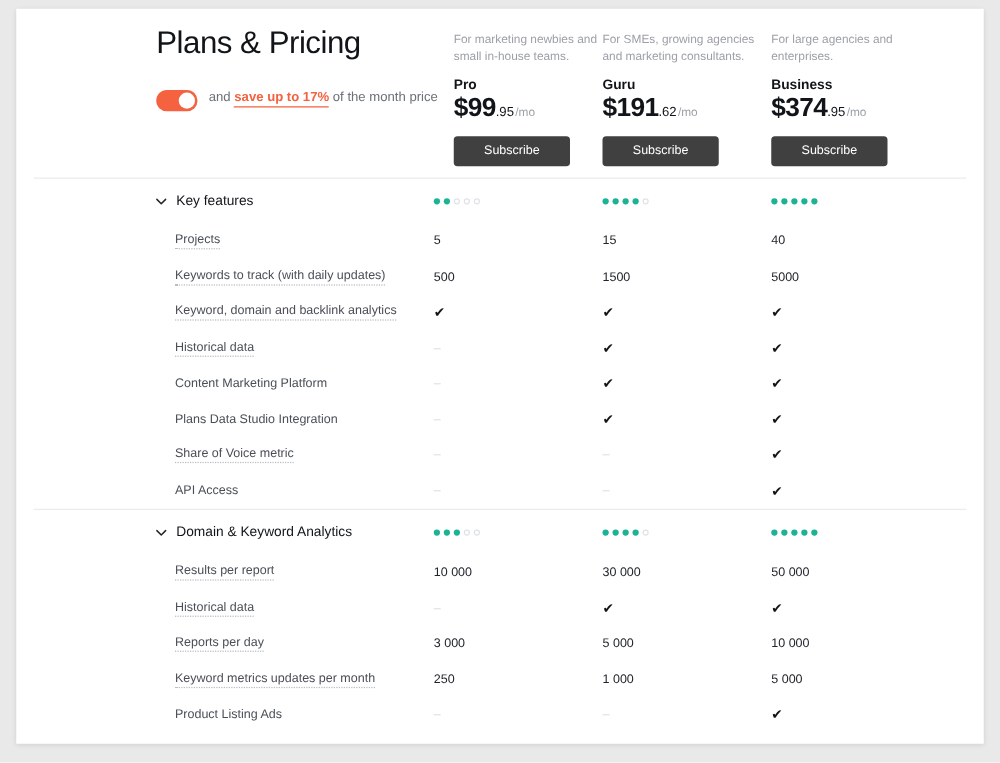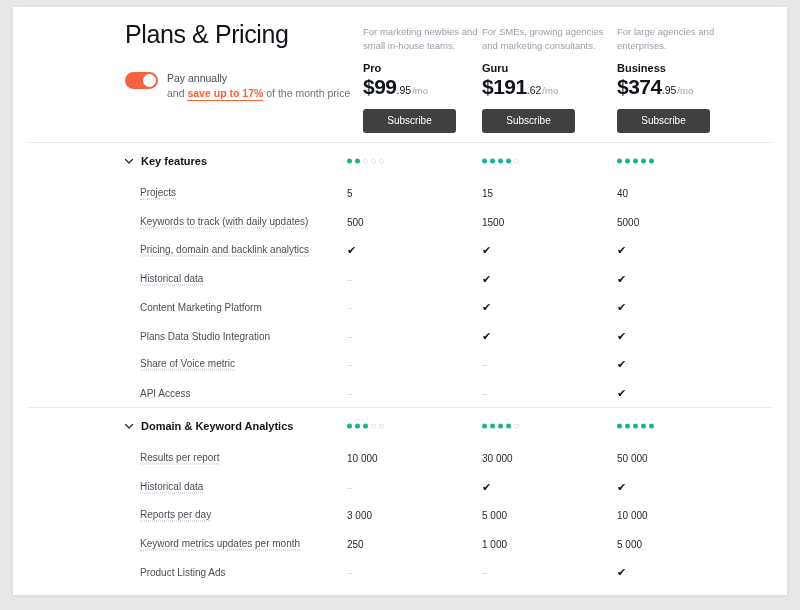--- a/index.html
+++ b/index.html
@@ -177,21 +177,21 @@
     left: 111px;
     top: 50%;
     transform: translateY(-50%);
     width: 10px;
     height: 10px;
     display: block;
   }
   .section-title {
     margin-left: 18px;
     font-size: 11px;
-    font-weight: bold;
+    font-weight: normal;
     color: #111418;
   }
   .dots {
     position: absolute;
     top: 50%;
     transform: translateY(-50%);
     display: flex;
     gap: 3px;
   }
   .dots-1 { left: 334px; }
@@ -248,21 +248,20 @@
   <div class="header">
 
     <div class="header-left">
       <div class="page-title">Plans &amp; Pricing</div>
 
       <div class="billing-toggle-row">
         <div class="switch">
           <div class="knob"></div>
         </div>
         <div class="toggle-text">
-          <div class="toggle-line1">Pay annually</div>
           <div class="toggle-line2"><span>and </span><span class="save-highlight">save up to 17%</span><span> of the month price</span></div>
         </div>
       </div>
     </div>
 
     <div class="plan plan-1">
       <div class="plan-desc">For marketing newbies and small in-house teams.</div>
       <div class="plan-name">Pro</div>
       <div class="plan-price">
         <span class="price-main">$99</span><span class="price-cents">.95</span><span class="price-period">/mo</span>
@@ -325,21 +324,21 @@
           <span class="fval fv-2">15</span>
           <span class="fval fv-3">40</span>
         </div>
         <div class="frow">
           <span class="fname tip">Keywords to track (with daily updates)</span>
           <span class="fval fv-1">500</span>
           <span class="fval fv-2">1500</span>
           <span class="fval fv-3">5000</span>
         </div>
         <div class="frow">
-          <span class="fname tip">Pricing, domain and backlink analytics</span>
+          <span class="fname tip">Keyword, domain and backlink analytics</span>
           <span class="fval fv-1 check">✔</span>
           <span class="fval fv-2 check">✔</span>
           <span class="fval fv-3 check">✔</span>
         </div>
         <div class="frow">
           <span class="fname tip">Historical data</span>
           <span class="fval fv-1 dash">–</span>
           <span class="fval fv-2 check">✔</span>
           <span class="fval fv-3 check">✔</span>
         </div>

